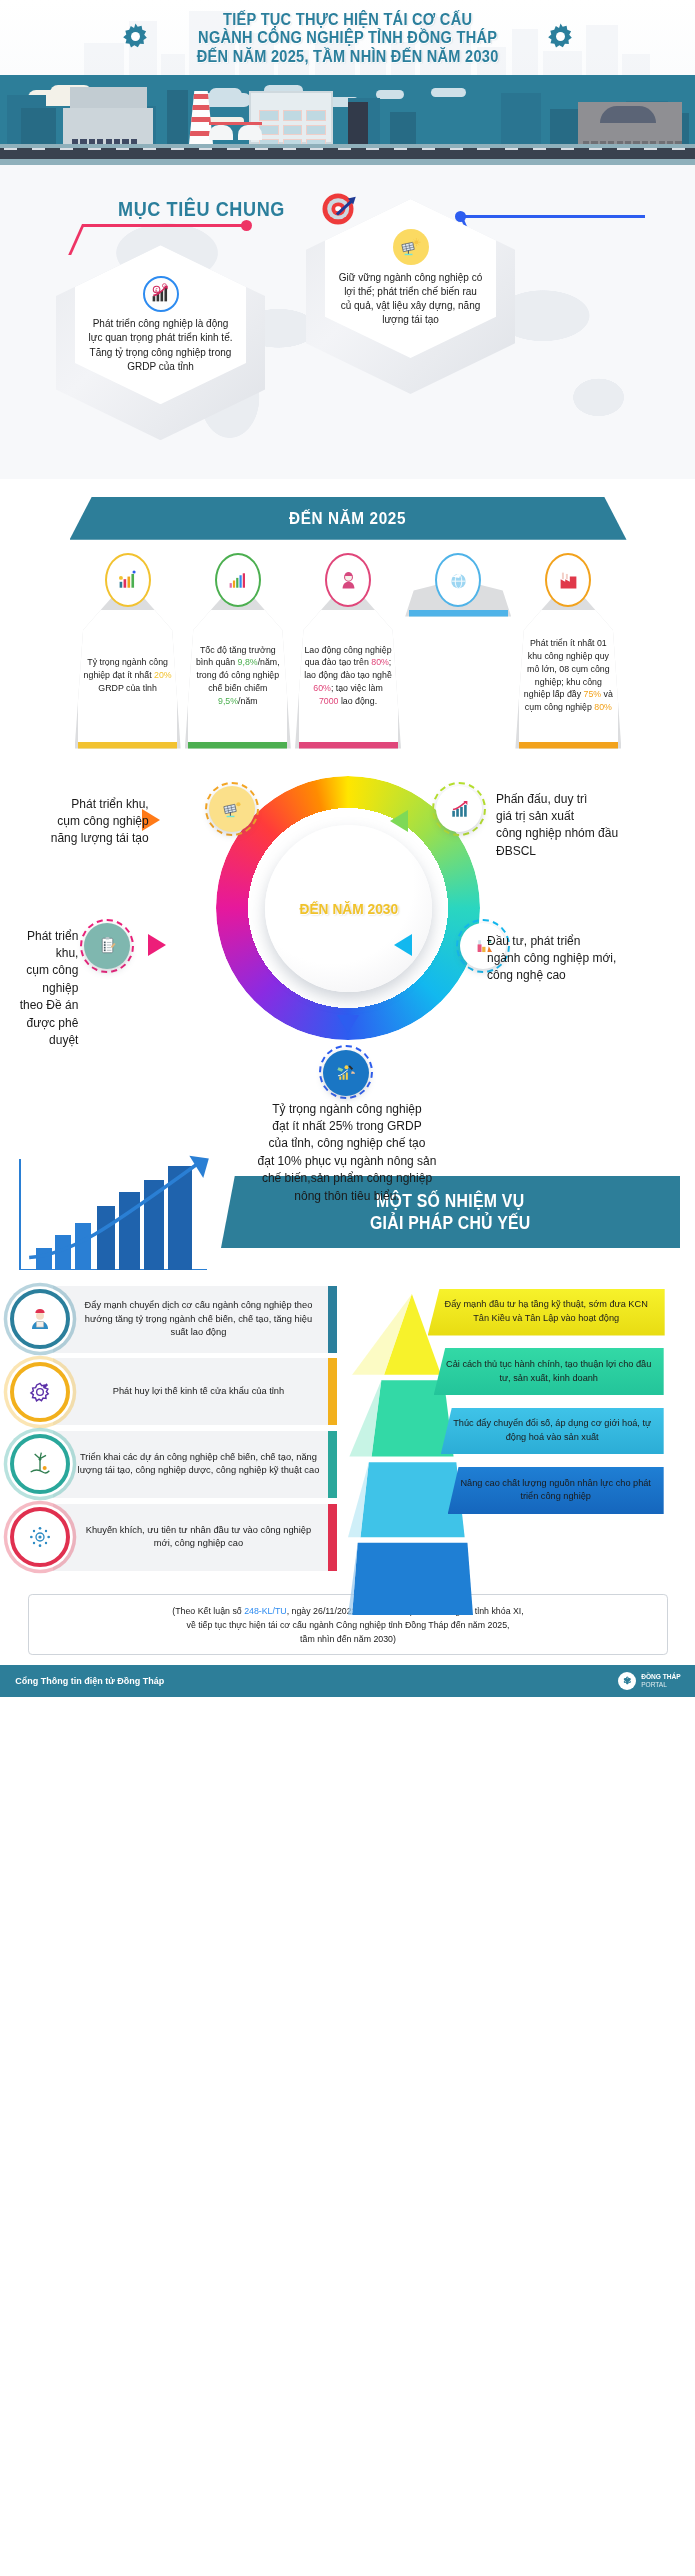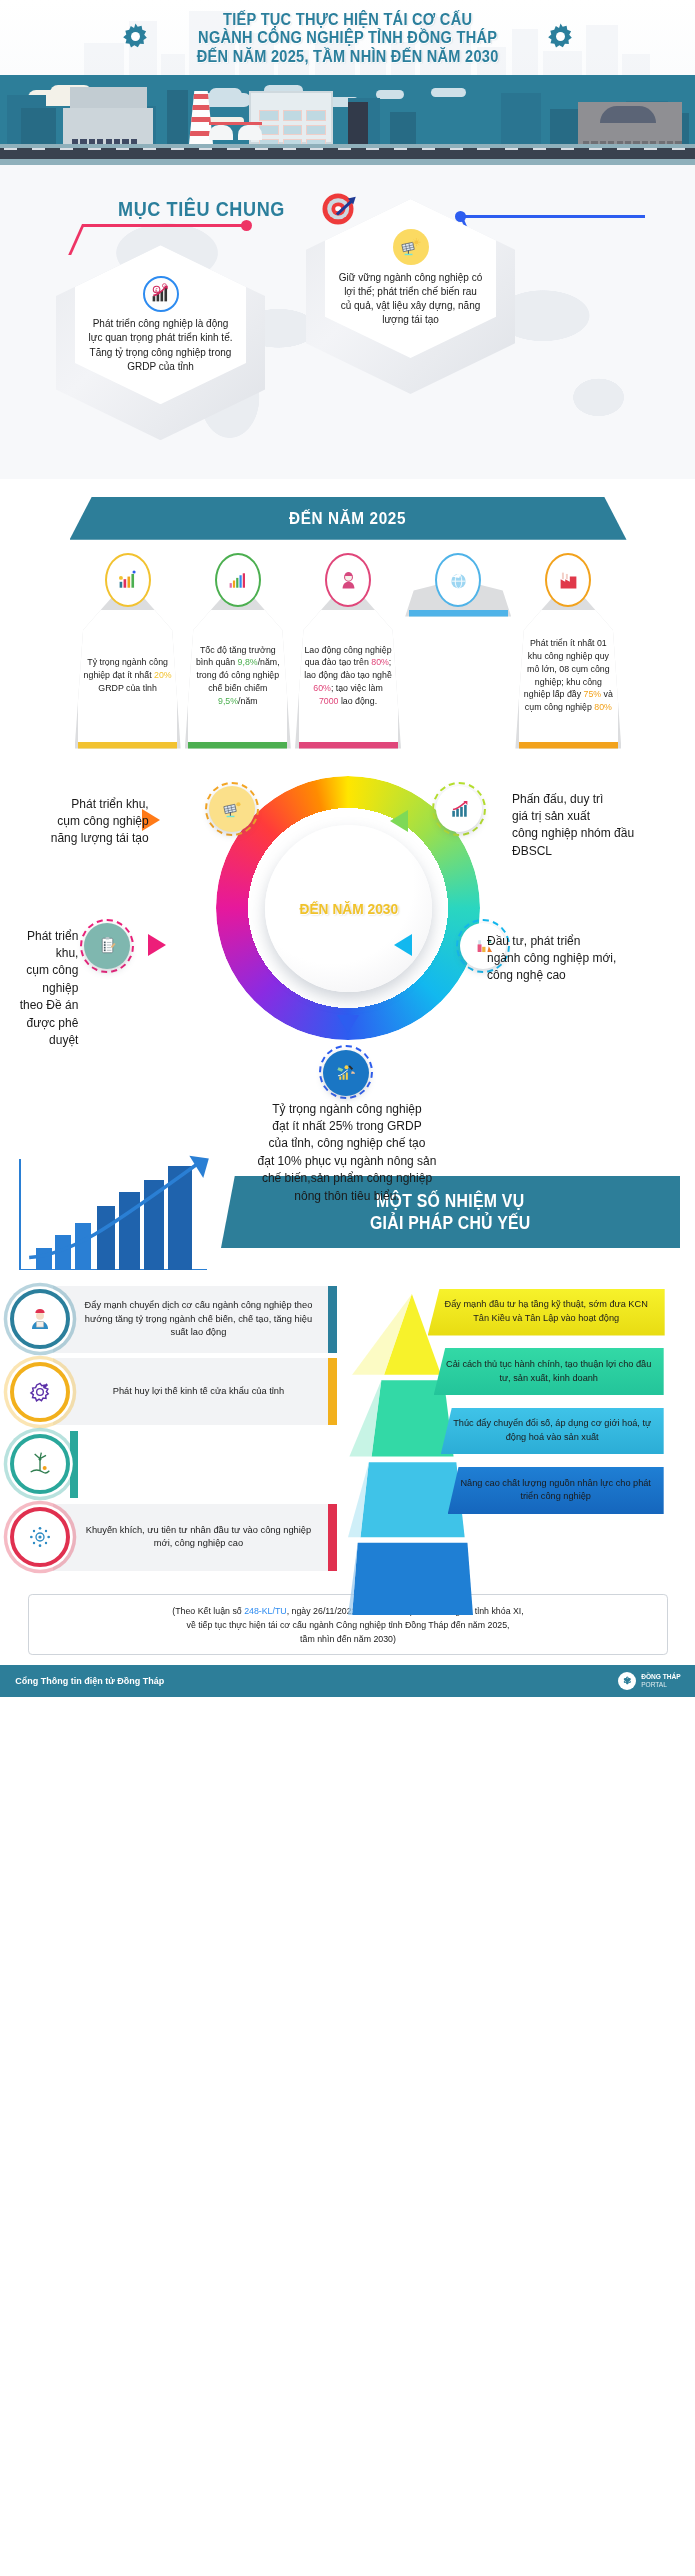--- a/index.html
+++ b/index.html
@@ -721,21 +721,21 @@
       <svg width="21" height="21" viewBox="0 0 32 32">
         <rect x="5" y="18" width="4" height="9" fill="#2c7b96"></rect>
         <rect x="11" y="15" width="4" height="12" fill="#2c7b96"></rect>
         <rect x="17" y="12" width="4" height="15" fill="#2c7b96"></rect>
         <rect x="23" y="9" width="4" height="18" fill="#2c7b96"></rect>
         <path d="M6 16 C13 16, 19 10, 26 4" stroke="#e0305f" stroke-width="2.4" fill="none"></path>
         <path d="M22 3l6 0 0 6z" fill="#e0305f"></path>
       </svg>
     </div>
     <div class="tri" style="left:390px;top:43px;border-right:18px solid #7ed957;border-top:11px solid transparent;border-bottom:11px solid transparent;"></div>
-    <div class="nlabel" style="left:512px;top:24px;width:174px;text-align:left;">Phấn đấu, duy trì<br>giá trị sản xuất<br>công nghiệp nhóm đầu<br>ĐBSCL</div>
+    <div class="nlabel" style="left:496px;top:24px;width:174px;text-align:left;">Phấn đấu, duy trì<br>giá trị sản xuất<br>công nghiệp nhóm đầu<br>ĐBSCL</div>
 
     <div class="node-dash" style="left:456px;top:152px;border-color:#12b8ef;"></div>
     <div class="node" style="left:460px;top:156px;background:#ffffff;">
       <svg width="21" height="21" viewBox="0 0 32 32">
         <rect x="7" y="14" width="6" height="12" rx="1" fill="#e8557f"></rect>
         <rect x="8" y="8" width="4" height="6" fill="#cfe4ec"></rect>
         <rect x="14" y="18" width="5" height="8" fill="#f0b23c"></rect>
         <path d="M22 26 l2-9 5 9z" fill="#f07a28"></path>
         <path d="M24 12l2-6 2 6z" fill="#4cc6b0"></path>
       </svg>
@@ -812,20 +812,21 @@
         <div class="lrow">
           <div class="badge" style="border: 4.9px solid rgb(42, 167, 155); box-shadow: rgb(255, 255, 255) 0px 0px 0px 2.8px, rgba(42, 167, 155, 0.333) 0px 0px 0px 6.3px;">
             <svg width="24" height="24" viewBox="0 0 36 36">
               <rect x="17" y="12" width="2" height="16" fill="#2f7d4f"></rect>
               <circle cx="18" cy="11" r="2" fill="#2f7d4f"></circle>
               <path d="M18 10 L10 3 M18 10 L27 5 M18 10 L20 1" stroke="#2f7d4f" stroke-width="2" fill="none"></path>
               <path d="M4 30c6-4 12-4 18 0s8 0 10-2" stroke="#2f7d4f" stroke-width="2" fill="none"></path>
               <circle cx="25" cy="24" r="3" fill="#f2a21c"></circle>
             </svg>
           </div>
+          <div class="bandbox">Triển khai các dự án công nghiệp chế biến, chế tạo, năng lượng tái tạo, công nghiệp dược, công nghiệp kỹ thuật cao</div>
           <div class="edge" style="background: rgb(42, 167, 155);"></div>
         </div>
         <div class="lrow">
           <div class="badge" style="border: 4.9px solid rgb(224, 48, 79); box-shadow: rgb(255, 255, 255) 0px 0px 0px 2.8px, rgba(224, 48, 79, 0.333) 0px 0px 0px 6.3px;">
             <svg width="24" height="24" viewBox="0 0 36 36">
               <circle cx="18" cy="18" r="6" fill="none" stroke="#2d8bc4" stroke-width="2"></circle>
               <circle cx="18" cy="18" r="2.4" fill="#2d8bc4"></circle>
               <g fill="#2d8bc4">
                 <circle cx="18" cy="5" r="2"></circle>
                 <circle cx="31" cy="18" r="2"></circle>

